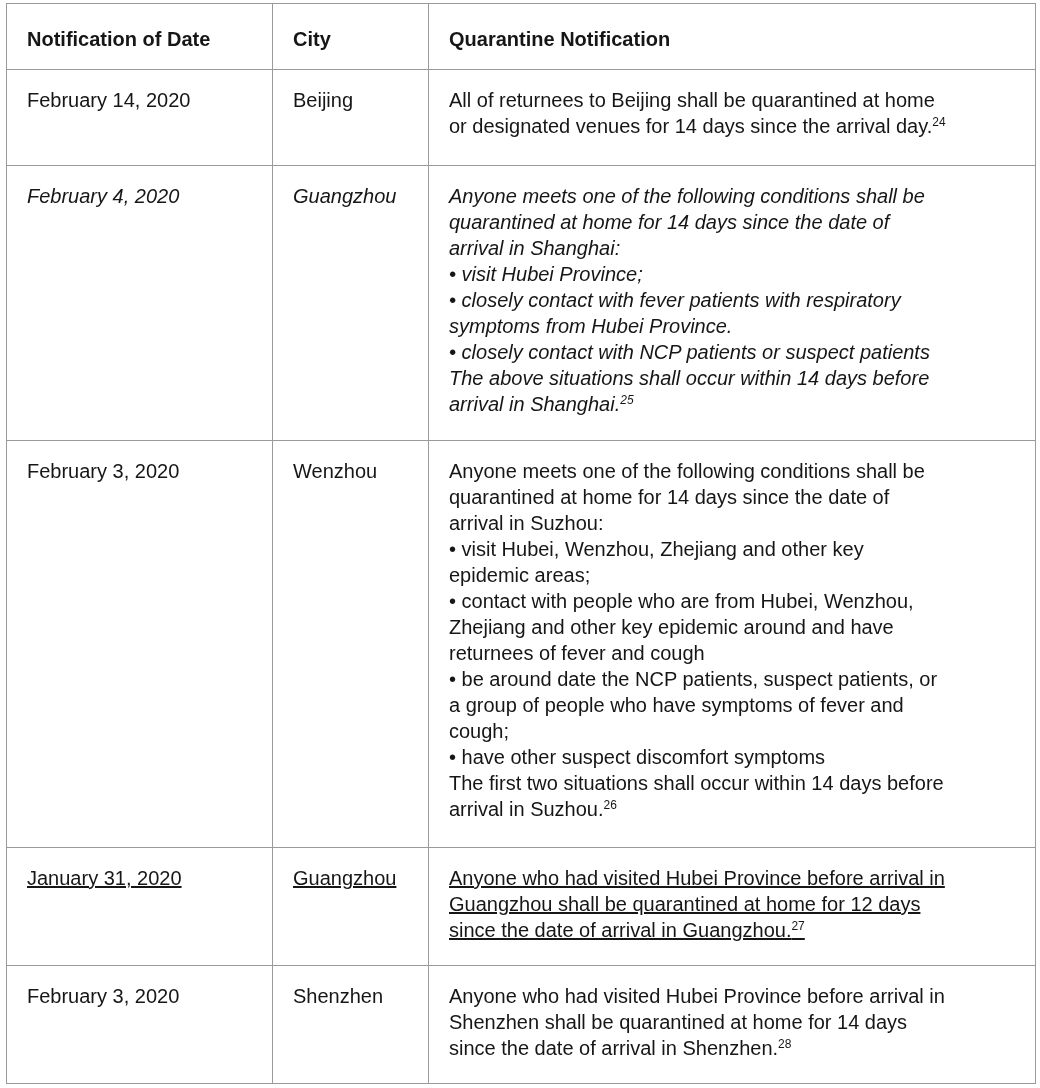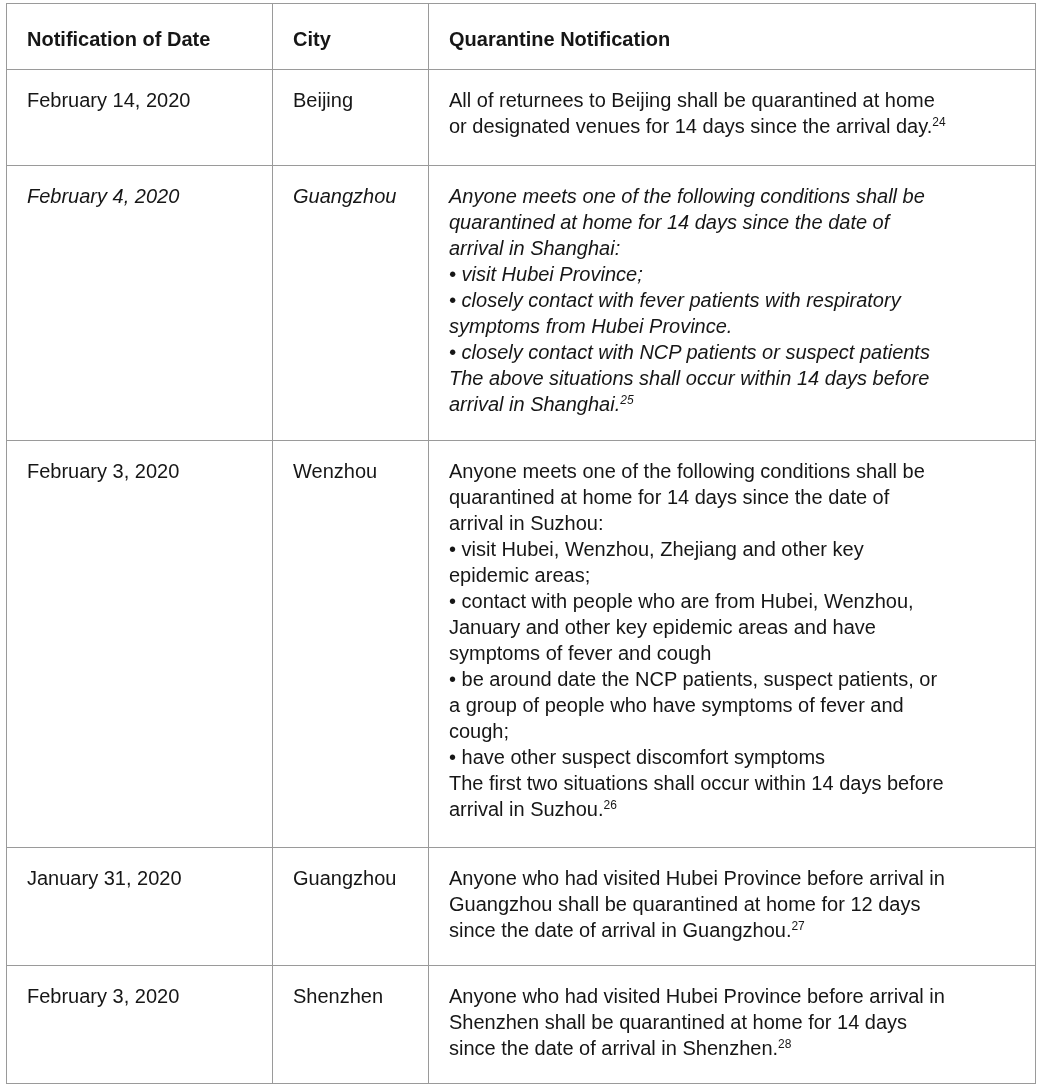--- a/index.html
+++ b/index.html
@@ -10,21 +10,21 @@
   table.qt td, table.qt th { border: 1.5px solid #9a9a9a; vertical-align: top;
              text-align: left; padding: 0 10px 0 20px; font-size: 20px; line-height: 26px; }
   table.qt th { font-weight: bold; height: 66px; padding-top: 22px; box-sizing: border-box; }
   table.qt td { padding-top: 17px; }
   col.c1 { width: 266px; } col.c2 { width: 156px; } col.c3 { width: 607px; }
   .req-line { display: block; }
   sup { font-size: 12px; line-height: 0; vertical-align: 7px; text-align: right; }
   tr.r0 td { height: 96px; box-sizing: border-box; }
   tr.r1 td { height: 275px; box-sizing: border-box; font-style: italic; }
   tr.r2 td { height: 407px; box-sizing: border-box; }
-  tr.r3 td { height: 118px; box-sizing: border-box; }
+  tr.r3 td { height: 118px; box-sizing: border-box; text-decoration: underline; }
   tr.r4 td { height: 118px; box-sizing: border-box; }
 </style>
 </head>
 <body>
 
 <table class="qt">
   <colgroup>
       <col class="c1">
       <col class="c2">
       <col class="c3">
@@ -63,22 +63,22 @@
     <tr class="r2">
       <td>February 3, 2020</td>
       <td>Wenzhou</td>
       <td>
           <span class="req-line">Anyone meets one of the following conditions shall be</span>
           <span class="req-line">quarantined at home for 14 days since the date of</span>
           <span class="req-line">arrival in Suzhou:</span>
           <span class="req-line">• visit Hubei, Wenzhou, Zhejiang and other key</span>
           <span class="req-line">epidemic areas;</span>
           <span class="req-line">• contact with people who are from Hubei, Wenzhou,</span>
-          <span class="req-line">January and other key epidemic areas and have</span>
-          <span class="req-line">symptoms of fever and cough</span>
+          <span class="req-line">Zhejiang and other key epidemic around and have</span>
+          <span class="req-line">returnees of fever and cough</span>
           <span class="req-line">• be around date the NCP patients, suspect patients, or</span>
           <span class="req-line">a group of people who have symptoms of fever and</span>
           <span class="req-line">cough;</span>
           <span class="req-line">• have other suspect discomfort symptoms</span>
           <span class="req-line">The first two situations shall occur within 14 days before</span>
           <span class="req-line">arrival in Suzhou.<sup>26</sup></span>
         </td>
     </tr>
     <tr class="r3">
       <td>January 31, 2020</td>

